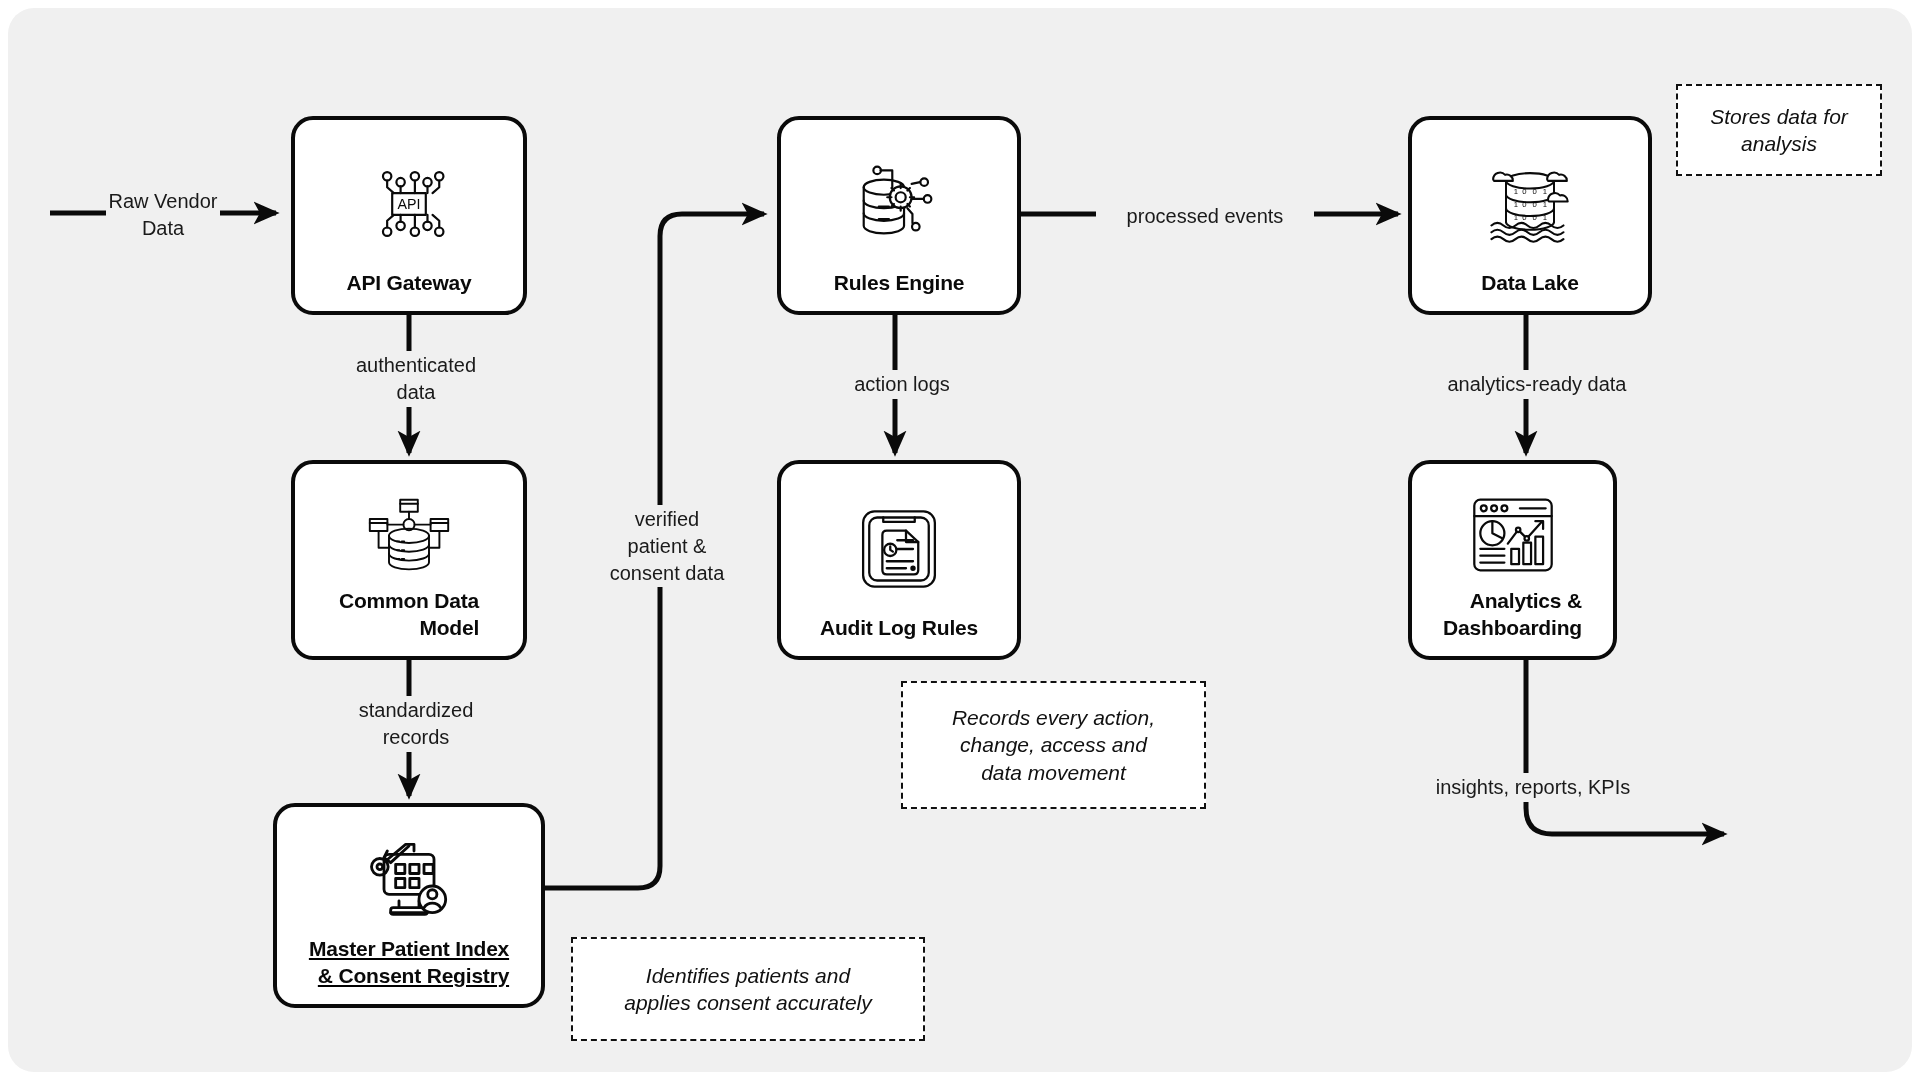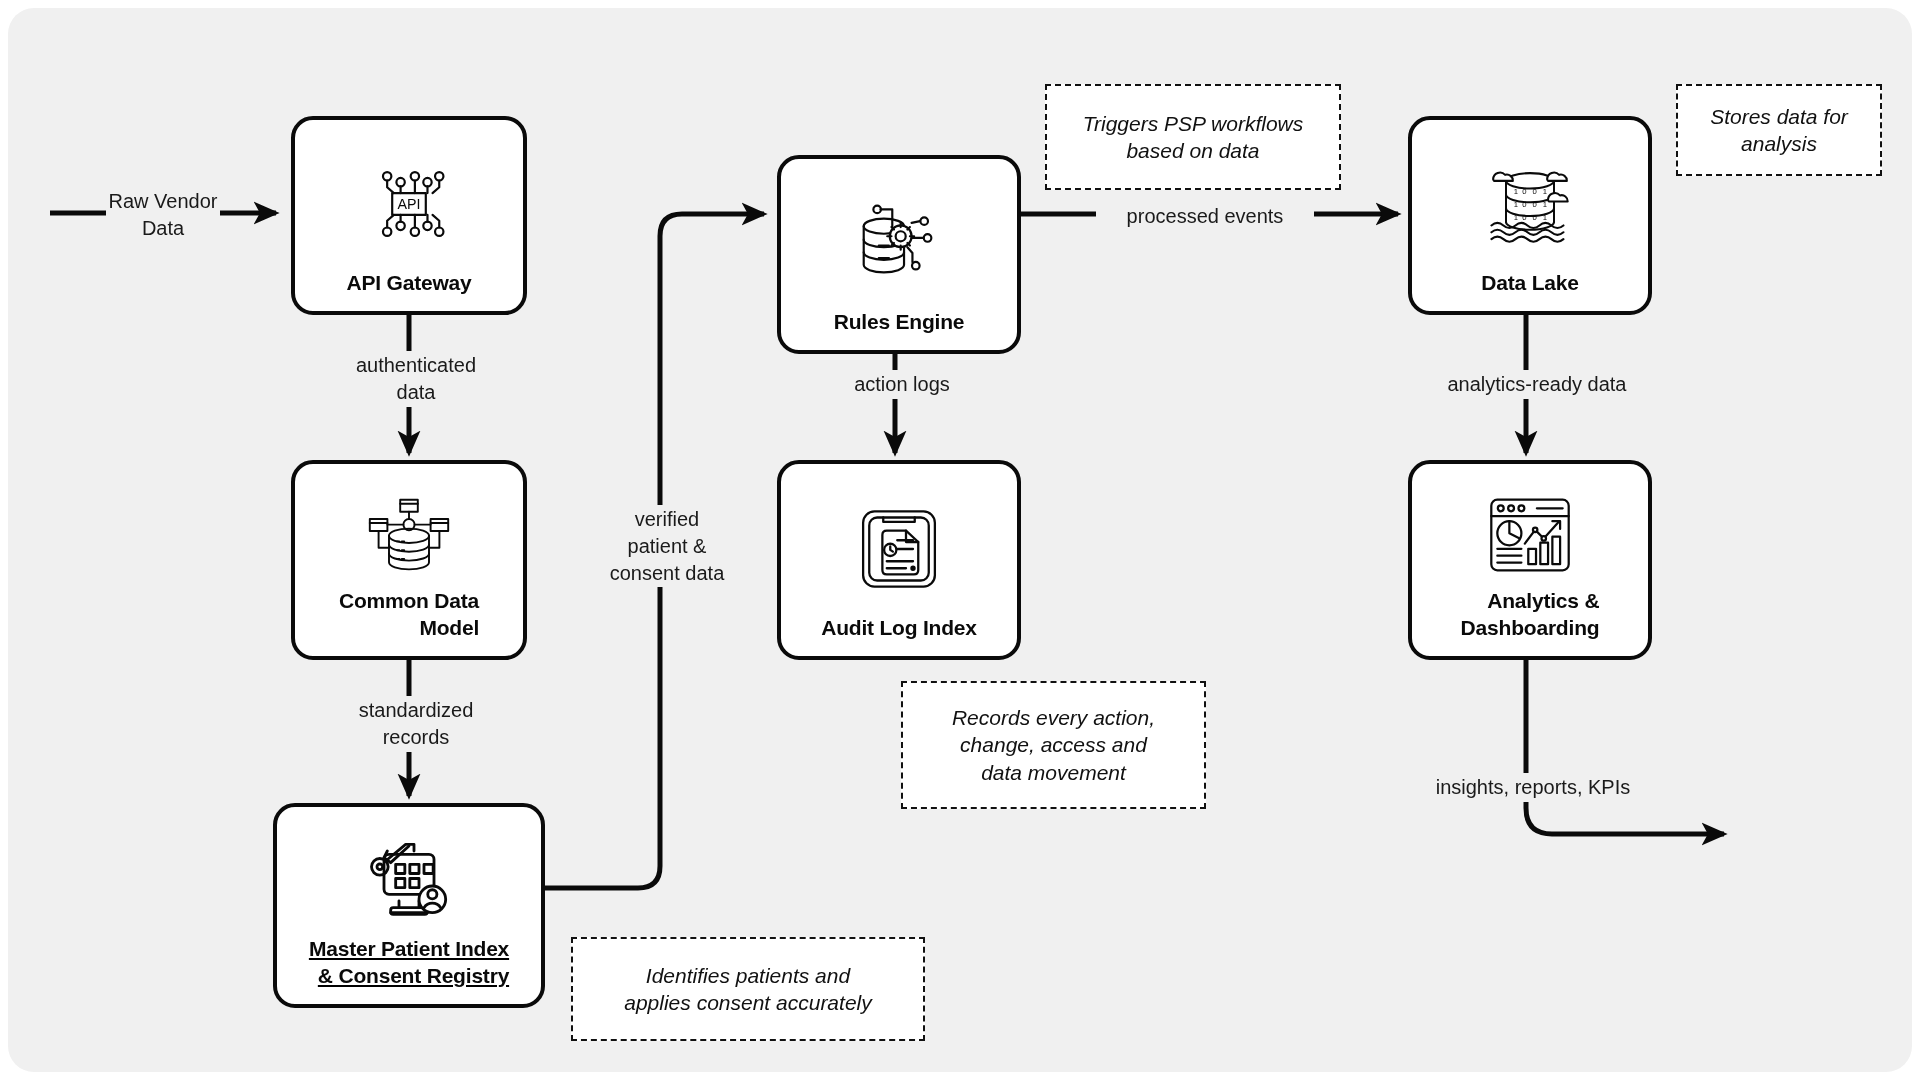--- a/index.html
+++ b/index.html
@@ -182,21 +182,21 @@
         <path d="M24 24 L48 4 L58 4 L58 12"></path>
         <circle cx="80" cy="70" r="16" fill="#ffffff"></circle>
         <circle cx="80" cy="64" r="5.5"></circle>
         <path d="M70 80 A12 12 0 0 1 90 80"></path>
       </svg>
     </div>
     <div class="node-label">Master Patient Index
 &amp; Consent Registry</div>
   </div>
 
-  <div class="node" style="left:769px; top:108px; width:244px; height:199px;margin-top:39px;">
+  <div class="node" style="left:769px; top:108px; width:244px; height:199px;">
     <div class="node-icon">
       <svg width="88" height="84" viewBox="0 0 104 100" fill="none" stroke="#0a0a0a" stroke-width="2.6" stroke-linecap="round" stroke-linejoin="round">
         <ellipse cx="34" cy="30" rx="24" ry="9"></ellipse>
         <path d="M10 30 L10 76 A24 9 0 0 0 58 76 L58 30"></path>
         <path d="M10 46 A24 9 0 0 0 58 46"></path>
           <path d="M10 61 A24 9 0 0 0 58 61"></path>
         <line x1="28" y1="53" x2="40" y2="53"></line>
           <line x1="28" y1="68" x2="40" y2="68"></line>
         <circle cx="54" cy="42" r="13" fill="#ffffff"></circle>
         <circle cx="54" cy="42" r="6"></circle>
@@ -222,21 +222,21 @@
         <path d="M56 27 L56 40 L70 40"></path>
         <line x1="46" y1="38" x2="64" y2="38"></line>
         <line x1="46" y1="48" x2="64" y2="48"></line>
         <circle cx="38" cy="49" r="7"></circle>
         <path d="M38 45 L38 49 L41 51"></path>
         <line x1="34" y1="62" x2="64" y2="62"></line>
         <line x1="34" y1="70" x2="56" y2="70"></line>
         <circle cx="64" cy="70" r="1.8" fill="#0a0a0a"></circle>
       </svg>
     </div>
-    <div class="node-label">Audit Log Index</div>
+    <div class="node-label">Audit Log Rules</div>
   </div>
 
   <div class="node" style="left:1400px; top:108px; width:244px; height:199px;">
     <div class="node-icon">
       <svg width="92" height="84" viewBox="0 0 106 98" fill="none" stroke="#0a0a0a" stroke-width="2.4" stroke-linecap="round" stroke-linejoin="round">
         <ellipse cx="53" cy="22" rx="28" ry="9"></ellipse>
         <path d="M25 22 L25 70 M81 22 L81 70"></path>
         <path d="M25 38 A28 9 0 0 0 81 38"></path>
           <path d="M25 54 A28 9 0 0 0 81 54"></path>
         <path d="M25 70 A28 9 0 0 0 81 70"></path>
@@ -258,21 +258,21 @@
         <path d="M73 20 A8 8 0 0 1 87 15 A7 7 0 0 1 96 22 L74 22 A5 5 0 0 1 73 20 Z" fill="#ffffff"></path>
         <path d="M74 44 A8 8 0 0 1 88 39 A7 7 0 0 1 97 46 L75 46 A5 5 0 0 1 74 44 Z" fill="#ffffff"></path>
         <path d="M8 74 q7 -6 14 0 t14 0 t14 0 t14 0 t14 0 t14 0"></path>
         <path d="M8 82 q7 -6 14 0 t14 0 t14 0 t14 0 t14 0 t14 0"></path>
         <path d="M8 90 q7 -6 14 0 t14 0 t14 0 t14 0 t14 0 t14 0"></path>
       </svg>
     </div>
     <div class="node-label">Data Lake</div>
   </div>
 
-  <div class="node" style="left:1400px; top:452px; width:244px; height:200px;">
+  <div class="node" style="left:1400px; top:452px; width:209px; height:200px;">
     <div class="node-icon">
       <svg width="86" height="80" viewBox="0 0 100 92" fill="none" stroke="#0a0a0a" stroke-width="2.6" stroke-linecap="round" stroke-linejoin="round">
         <rect x="5" y="5" width="90" height="82" rx="7"></rect>
         <line x1="5" y1="24" x2="95" y2="24"></line>
         <circle cx="16" cy="15" r="3.4"></circle>
           <circle cx="28" cy="15" r="3.4"></circle>
         <circle cx="40" cy="15" r="3.4"></circle>
         <line x1="58" y1="15" x2="88" y2="15"></line>
         <circle cx="26" cy="44" r="14"></circle>
         <path d="M26 30 L26 44 L38 50"></path>
@@ -306,22 +306,20 @@
 consent data</div>
 
   <div class="edge-label on-bg" style="left:800px; top:362px; width:174px;">action logs</div>
 
   <div class="edge-label on-bg" style="left:1088px; top:194px; width:204px;">processed events</div>
 
   <div class="edge-label on-bg" style="left:1394px; top:362px; width:256px;">analytics-ready data</div>
 
   <div class="edge-label on-bg" style="left:1386px; top:765px; width:264px;">insights, reports, KPIs</div>
 
-  <div class="note" style="left:1037px; top:76px; width:296px; height:106px;">Triggers PSP workflows
-based on data</div>
 
   <div class="note" style="left:1668px; top:76px; width:206px; height:92px;">Stores data for
 analysis</div>
 
   <div class="note" style="left:893px; top:673px; width:305px; height:128px;">Records every action,
 change, access and
 data movement</div>
 
   <div class="note" style="left:563px; top:929px; width:354px; height:104px;">Identifies patients and
 applies consent accurately</div>

